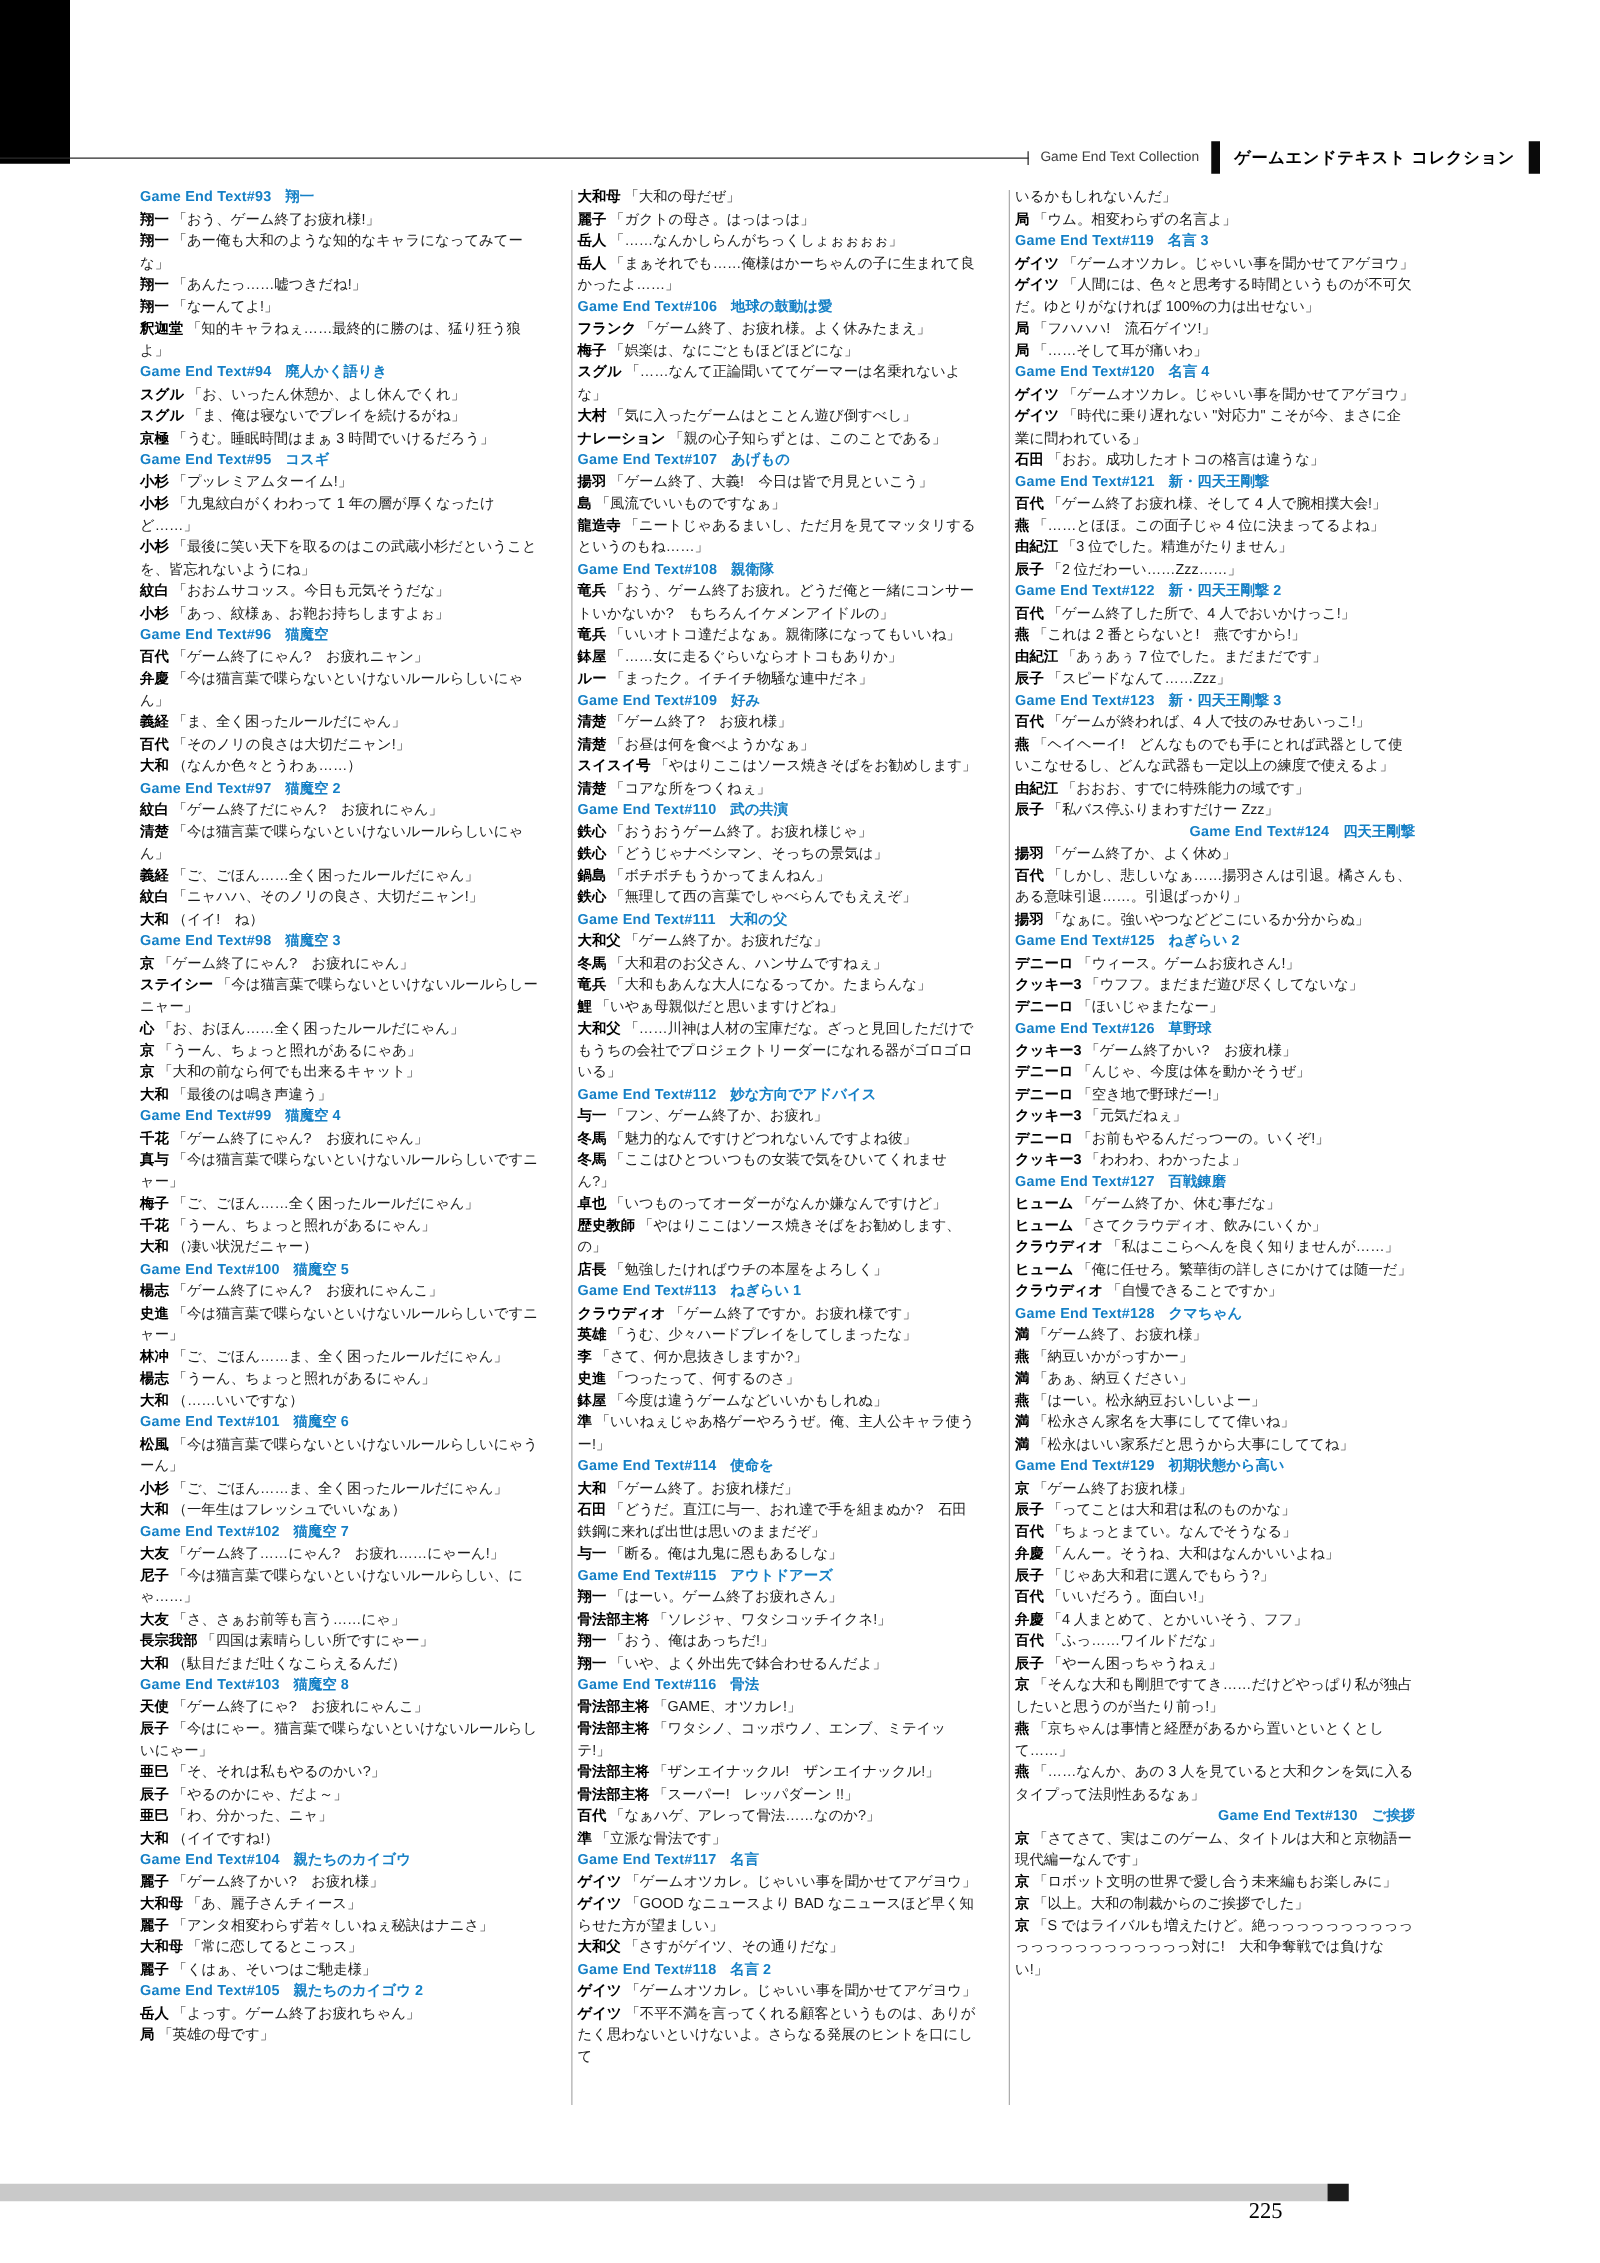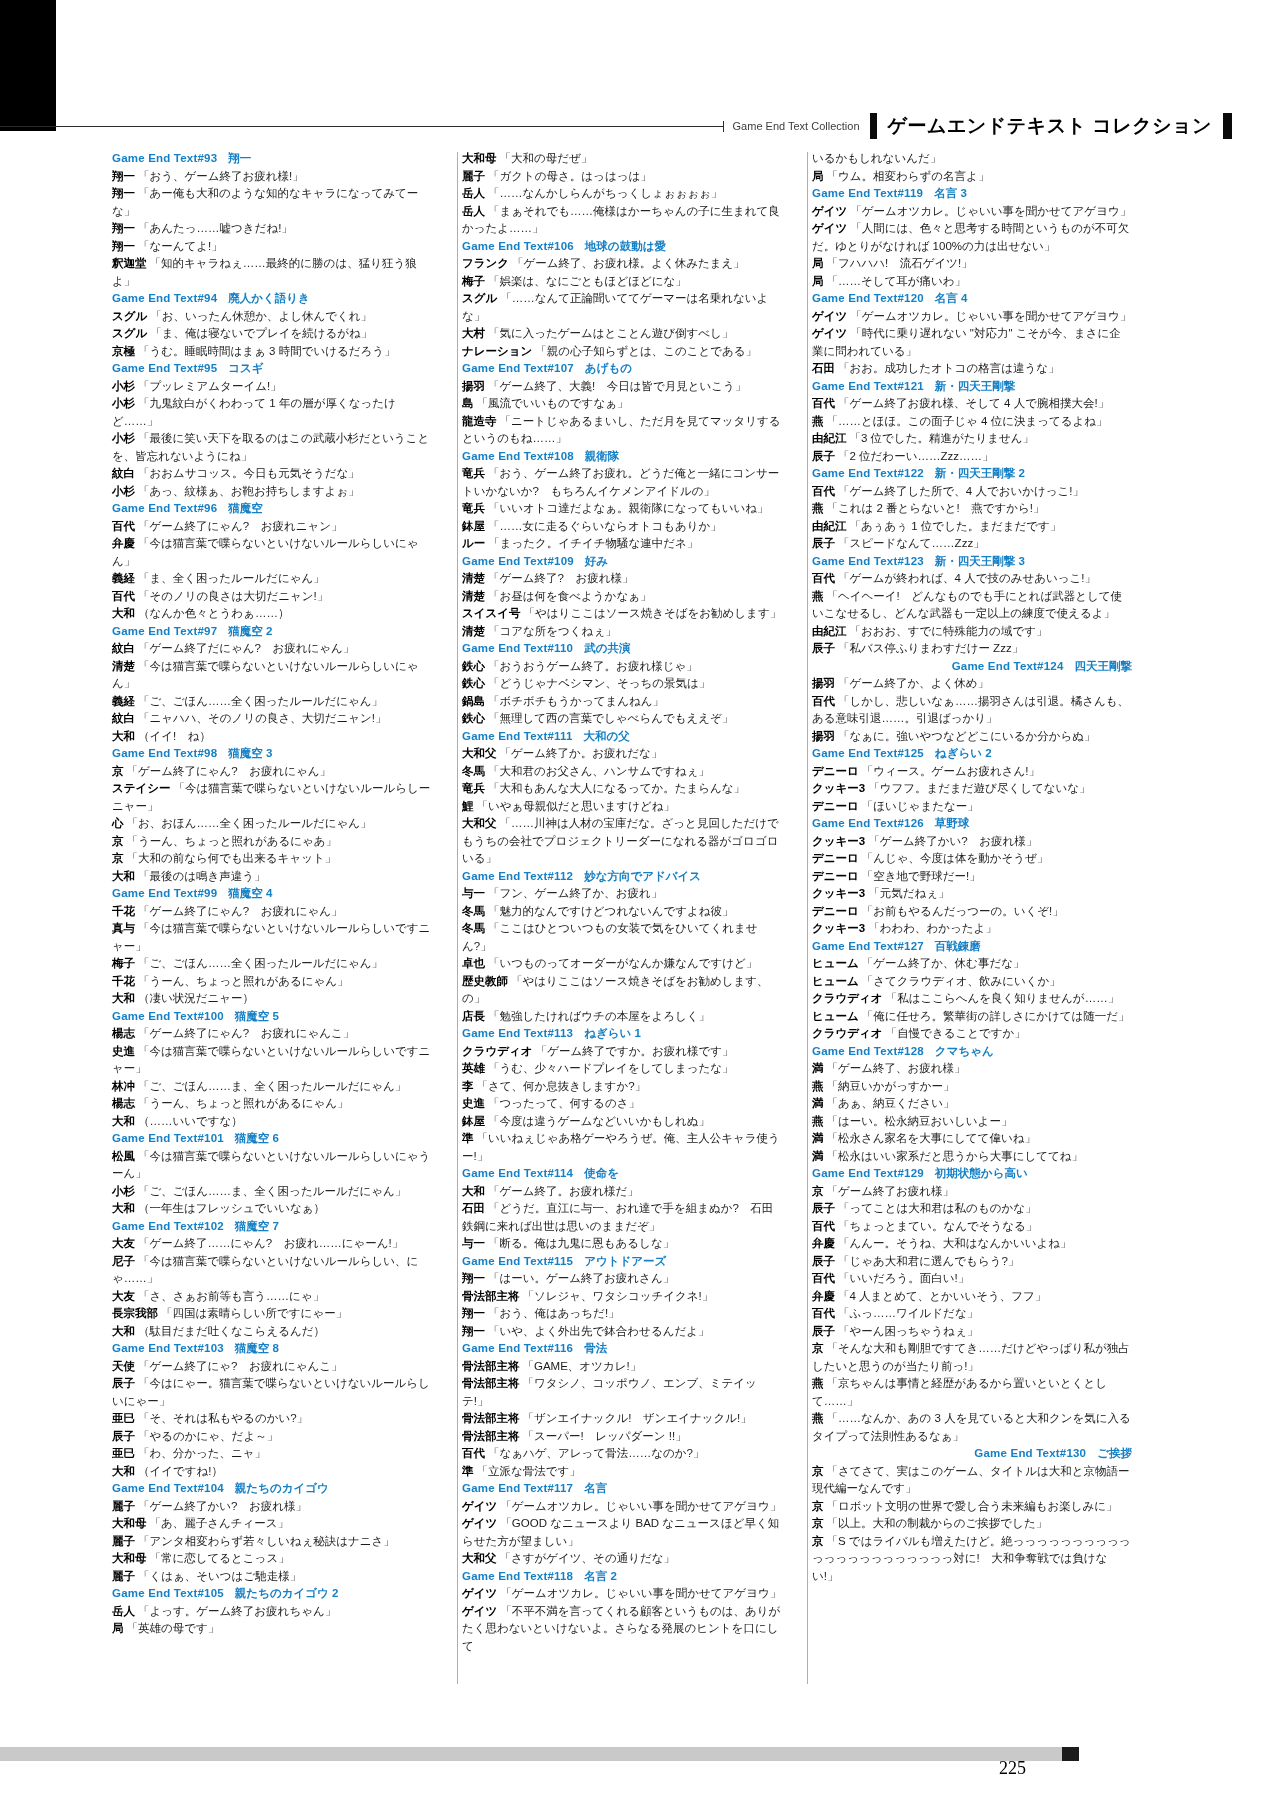--- a/index.html
+++ b/index.html
@@ -8,21 +8,21 @@
     font-family:"Liberation Sans","DejaVu Sans",sans-serif;
     overflow:hidden;
   }
   .corner-block { position:absolute; left:0; top:0; width:56px; height:131px; background:#000; }
   .header-row { position:absolute; left:0; top:64px; right:48px; height:30px; display:flex; align-items:center;margin-top:47px; }
   .header-rule { flex:1; height:0; border-top:1px solid #2b2b2b; position:relative; }
   .header-rule::after { content:""; position:absolute; right:0; top:-6px; width:1px; height:11px; background:#2b2b2b; }
   .en-label { font-size:11px; color:#3d3d3d; margin:0 10px 0 9px; white-space:nowrap; }
   .hbar { width:7px; height:26px; background:#0a0a0a; }
   .hbar.end { width:9px; }
-  .ja-label { font-size:19px; font-weight:bold; color:#000; margin:0 11px; letter-spacing:0.5px; white-space:nowrap; }
+  .ja-label { font-size:13px; font-weight:bold; color:#000; margin:0 11px; letter-spacing:0.5px; white-space:nowrap; }
 
   .content { position:absolute; left:112px; top:150px; display:flex; gap:30px; }
   .col { width:320px; }
   .col p { margin:0; font-size:11.5px; line-height:17.5px; color:#1b1b1b; text-align:left; }
   .nm { font-weight:bold; color:#000; margin-right:3px; }
   .hdr { font-weight:bold; }
   .hnum { font-weight:bold; letter-spacing:0.2px; }
   .htl { margin-left:11px; font-weight:bold; }
 
   .vsep { position:absolute; top:152px; width:1px; height:1532px; background:#adadad; }
@@ -209,21 +209,21 @@
       <p class="ln"><b class="nm">ゲイツ</b><span>「時代に乗り遅れない "対応力" こそが今、まさに企業に問われている」</span></p>
       <p class="ln"><b class="nm">石田</b><span>「おお。成功したオトコの格言は違うな」</span></p>
       <p class="hdr" style="color: rgb(21, 128, 198);"><span class="hnum">Game End Text#121</span><span class="htl">新・四天王剛撃</span></p>
       <p class="ln"><b class="nm">百代</b><span>「ゲーム終了お疲れ様、そして 4 人で腕相撲大会!」</span></p>
       <p class="ln"><b class="nm">燕</b><span>「……とほほ。この面子じゃ 4 位に決まってるよね」</span></p>
       <p class="ln"><b class="nm">由紀江</b><span>「3 位でした。精進がたりません」</span></p>
       <p class="ln"><b class="nm">辰子</b><span>「2 位だわーい……Zzz……」</span></p>
       <p class="hdr" style="color: rgb(21, 128, 198);"><span class="hnum">Game End Text#122</span><span class="htl">新・四天王剛撃 2</span></p>
       <p class="ln"><b class="nm">百代</b><span>「ゲーム終了した所で、4 人でおいかけっこ!」</span></p>
       <p class="ln"><b class="nm">燕</b><span>「これは 2 番とらないと!　燕ですから!」</span></p>
-      <p class="ln"><b class="nm">由紀江</b><span>「あぅあぅ 1 位でした。まだまだです」</span></p>
+      <p class="ln"><b class="nm">由紀江</b><span>「あぅあぅ 7 位でした。まだまだです」</span></p>
       <p class="ln"><b class="nm">辰子</b><span>「スピードなんて……Zzz」</span></p>
       <p class="hdr" style="color: rgb(21, 128, 198);"><span class="hnum">Game End Text#123</span><span class="htl">新・四天王剛撃 3</span></p>
       <p class="ln"><b class="nm">百代</b><span>「ゲームが終われば、4 人で技のみせあいっこ!」</span></p>
       <p class="ln"><b class="nm">燕</b><span>「ヘイヘーイ!　どんなものでも手にとれば武器として使いこなせるし、どんな武器も一定以上の練度で使えるよ」</span></p>
       <p class="ln"><b class="nm">由紀江</b><span>「おおお、すでに特殊能力の域です」</span></p>
       <p class="ln"><b class="nm">辰子</b><span>「私バス停ふりまわすだけー Zzz」</span></p>
       <p class="hdr" style="color: rgb(21, 128, 198); text-align: right;"><span class="hnum">Game End Text#124</span><span class="htl">四天王剛撃</span></p>
       <p class="ln"><b class="nm">揚羽</b><span>「ゲーム終了か、よく休め」</span></p>
       <p class="ln"><b class="nm">百代</b><span>「しかし、悲しいなぁ……揚羽さんは引退。橘さんも、ある意味引退……。引退ばっかり」</span></p>
       <p class="ln"><b class="nm">揚羽</b><span>「なぁに。強いやつなどどこにいるか分からぬ」</span></p>

